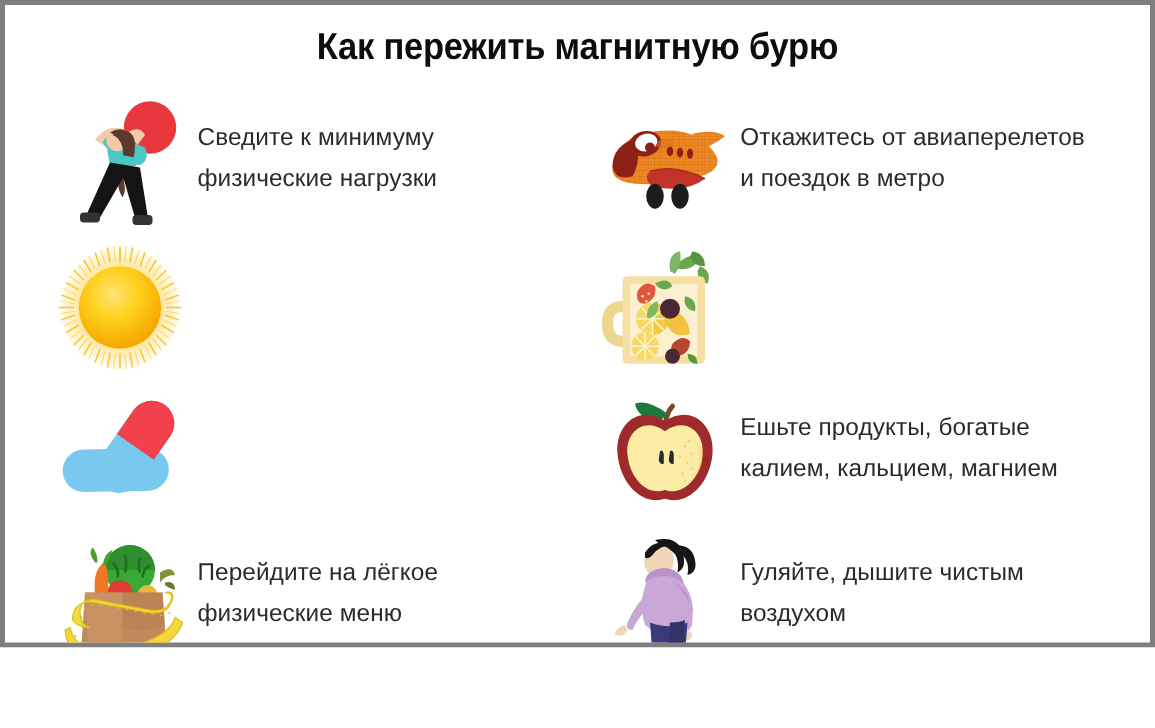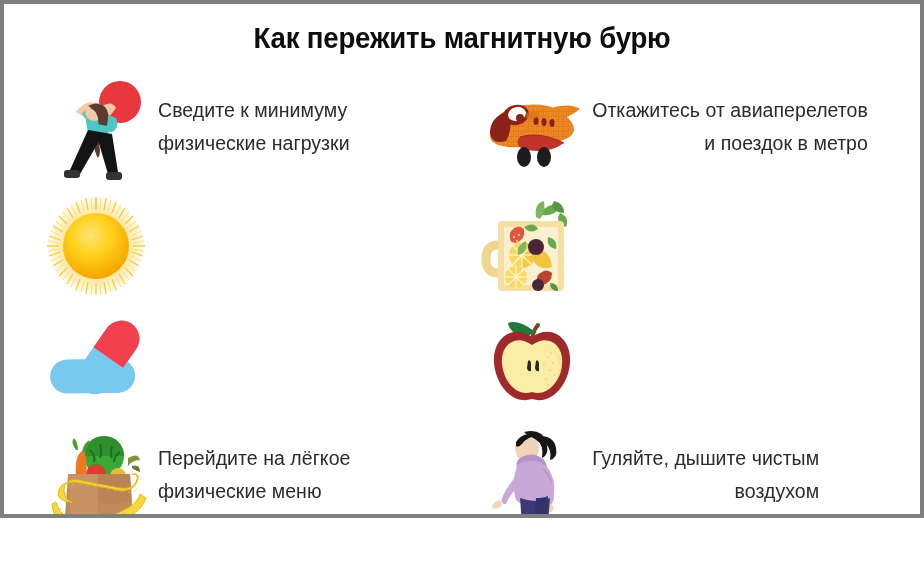--- a/index.html
+++ b/index.html
@@ -74,21 +74,20 @@
   .tip-text {
     font-size: 19.5px;
     line-height: 33px;
     color: #2b2b2b;
     padding-top: 18px;
     white-space: pre-line;
     letter-spacing: 0.05px;
   }
   .column.right .tip-text {
     padding-top: 18px;
-    text-align: right;
   }
   
   .tip.t-exercise .tip-icon { align-items: flex-start; padding-top: 2px; }
   .tip.t-sun .tip-icon { align-items: center; }
   .tip.t-pills .tip-icon { align-items: center; }
   .tip.t-bag .tip-icon { align-items: flex-start; padding-top: 6px; }
   .tip.t-plane .tip-icon { align-items: center; }
   .tip.t-tea .tip-icon { align-items: center; }
   .tip.t-apple .tip-icon { align-items: center; }
   .tip.t-walk .tip-icon { align-items: flex-start; padding-top: 2px; }
@@ -366,20 +365,22 @@
                 <circle cx="70" cy="58" r="1"></circle>
               <circle cx="62" cy="62" r="1"></circle>
                 <circle cx="67" cy="36" r="1"></circle>
               <circle cx="60" cy="48" r="1"></circle>
                 <circle cx="64" cy="68" r="1"></circle>
             </g>
             <path d="M44 44 q2 -2 3 2 l0 8 q-3 1 -4 -3 z" fill="#2a2a2a"></path>
             <path d="M52 44 q2 -2 3 2 l0 8 q-3 1 -4 -3 z" fill="#2a2a2a"></path>
           </svg>
         </div>
+        <div class="tip-text">Ешьте продукты, богатые
+калием, кальцием, магнием</div>
       </div>
 
       <div class="tip t-walk">
         <div class="tip-icon">
           <svg width="96" height="120" viewBox="0 0 96 120">
 
             <path d="M40 6 q18 -4 22 10 q4 12 -4 16 q2 -14 -6 -18 q-8 -4 -12 -8 z" fill="#161616"></path>
             <path d="M56 10 q14 0 16 12 q2 10 -6 12 q2 -10 -4 -16 q-4 -6 -6 -8 z" fill="#161616"></path>
 
             <path d="M34 14 q12 -8 20 2 q4 12 -6 18 q-12 4 -16 -6 q-2 -10 2 -14 z" fill="#f0d6b8"></path>

